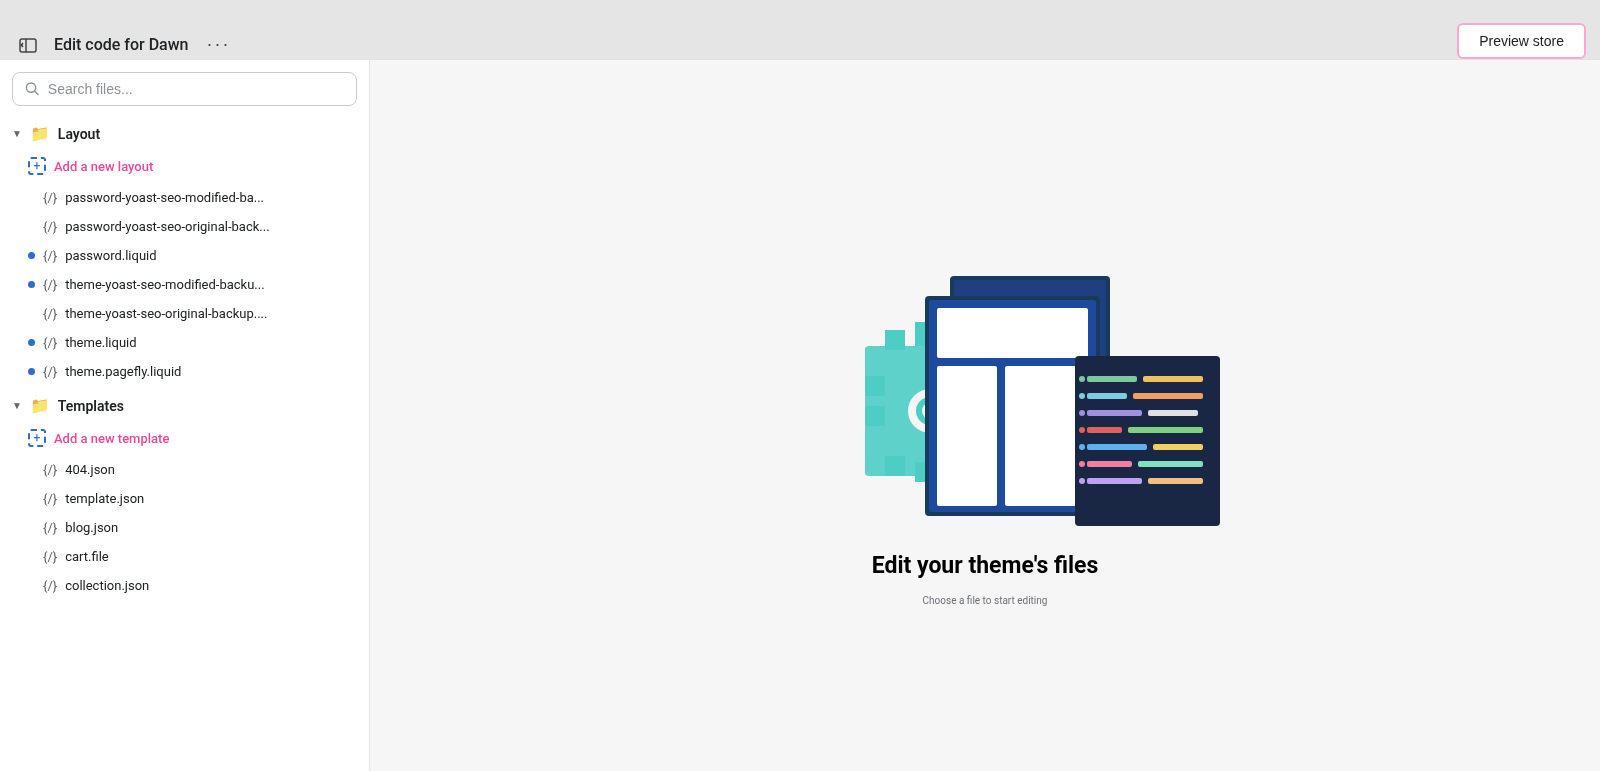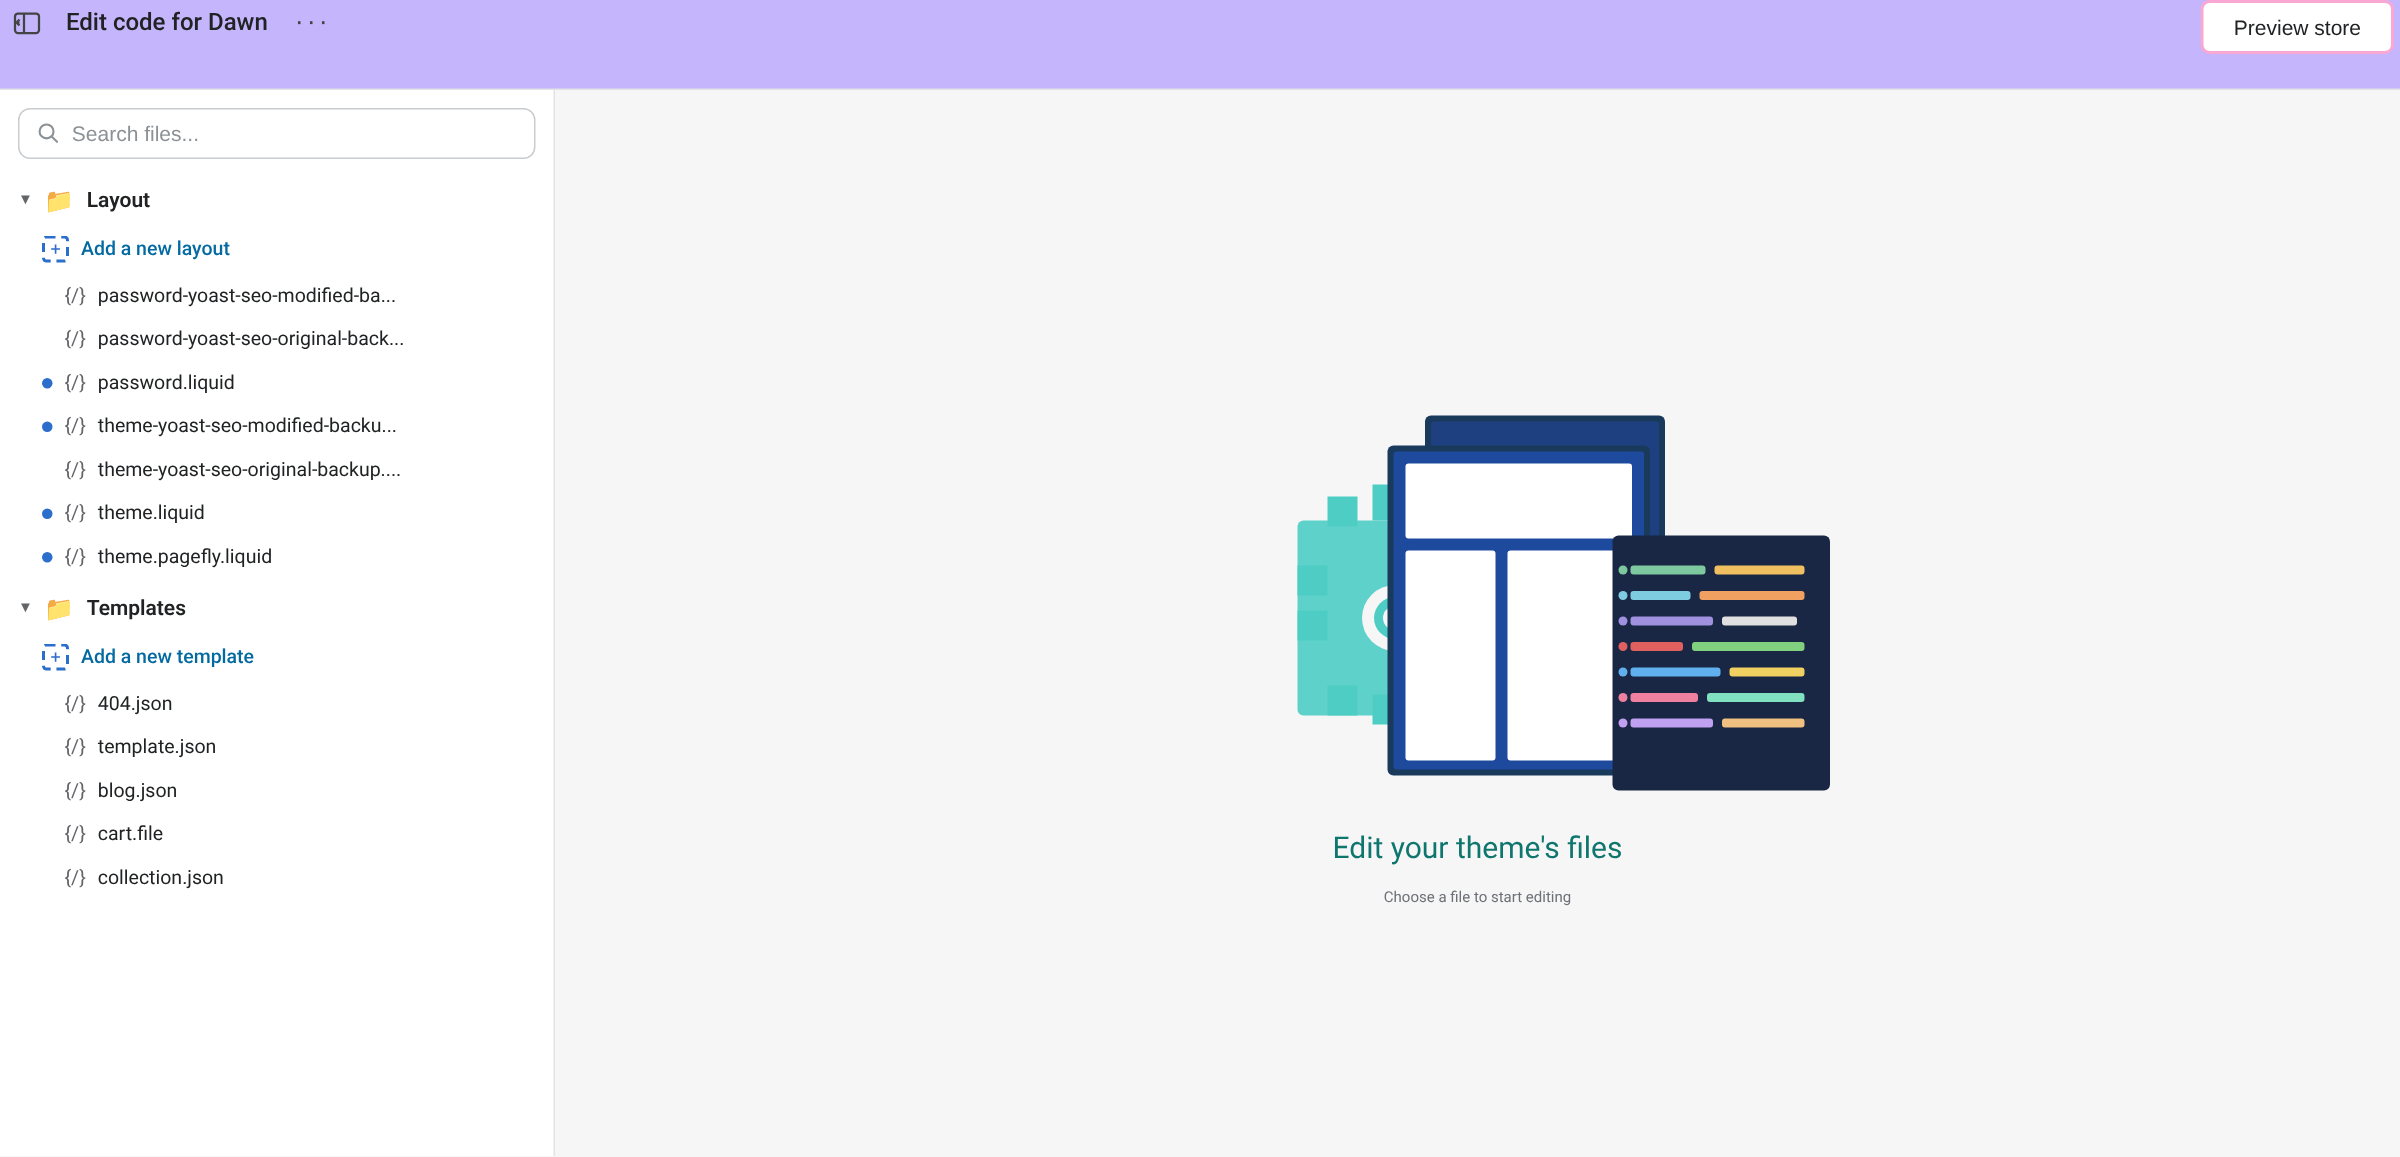--- a/index.html
+++ b/index.html
@@ -1,22 +1,22 @@
 <!DOCTYPE html>
 <html><head>
   <meta charset="utf-8">
   <style>
     * { box-sizing: border-box; margin: 0; padding: 0; }
     body { font-family: -apple-system, BlinkMacSystemFont, 'Segoe UI', Roboto, sans-serif; background: #f6f6f7; display: flex; flex-direction: column; height: 771px; overflow: hidden; }
 
     
     #topbar {
-      display: flex; align-items: flex-start; justify-content: space-between;
-      background: #c4b5fd; border-bottom: 1px solid #e1e3e5;
-      height: 60px; padding: 0 4px; flex-shrink: 0;
+      display: flex; align-items: flex-end; justify-content: space-between;
+      background: #e5e5e5; border-bottom: 1px solid #e1e3e5;
+      height: 60px; padding: 0 14px; flex-shrink: 0;
     }
     #topbar-left { display: flex; align-items: center; gap: 12px; }
     #back-btn {
       background: none; border: none; cursor: pointer;
       display: flex; align-items: center; color: #444;
       font-size: 18px; padding: 4px;
     }
     #title-area { display: flex; align-items: center; gap: 10px; }
     #page-title { font-size: 16px; font-weight: 500; color: #202223; }
     #more-btn { background: none; border: none; cursor: pointer; color: #444; font-size: 18px; letter-spacing: 2px; padding: 4px 8px; }
@@ -71,29 +71,29 @@
     
     .add-item {
       display: flex; align-items: center; gap: 8px;
       padding: 8px 12px 8px 28px; cursor: pointer;
     }
     .add-item-icon {
       width: 18px; height: 18px; border: 2px dashed #2c6ecb; border-radius: 3px;
       display: flex; align-items: center; justify-content: center;
       font-size: 12px; color: #2c6ecb; flex-shrink: 0;
     }
-    .add-item-label { font-size: 13px; color: #0369a1; font-weight: 500; }
+    .add-item-label { font-size: 13px; color: #ec4899; font-weight: 500; }
 
     
     #content {
       flex: 1; display: flex; align-items: center; justify-content: center;
       background: #f6f6f7;
     }
     #welcome-box { text-align: center; display: flex; flex-direction: column; align-items: center; gap: 16px; }
-    #welcome-title { font-size: 20px; font-weight: 400; color: #0f766e; }
+    #welcome-title { font-size: 23px; font-weight: 700; color: #000000; }
     #welcome-sub { font-size: 10px; color: #6d7175; }
 
     
     .search-icon-svg { width: 16px; height: 16px; }
 
     
     #sidebar-list::-webkit-scrollbar { width: 4px; }
     #sidebar-list::-webkit-scrollbar-thumb { background: #c4c4c4; border-radius: 4px; }
   </style>
 </head>

